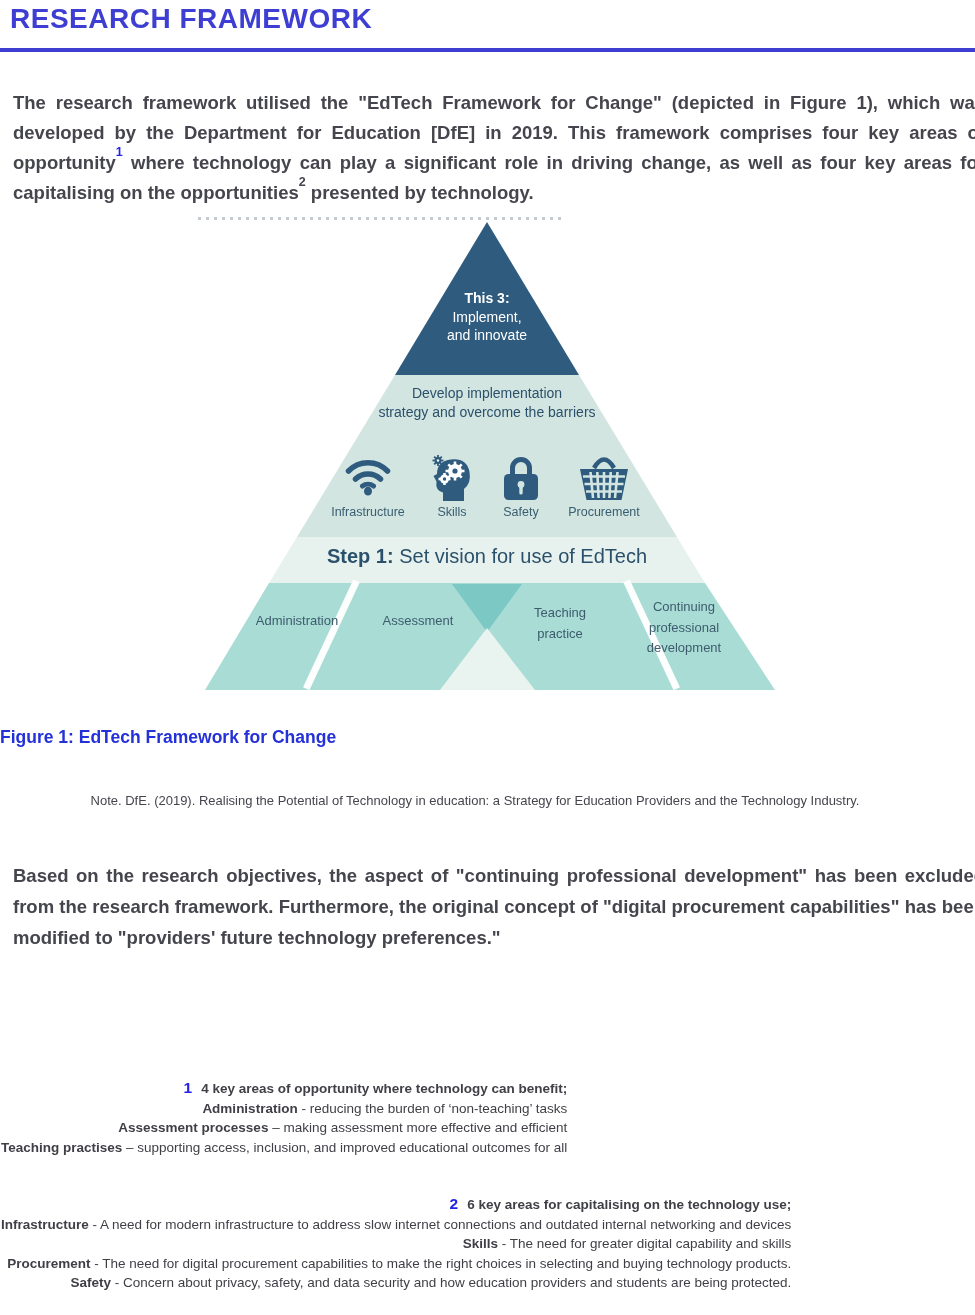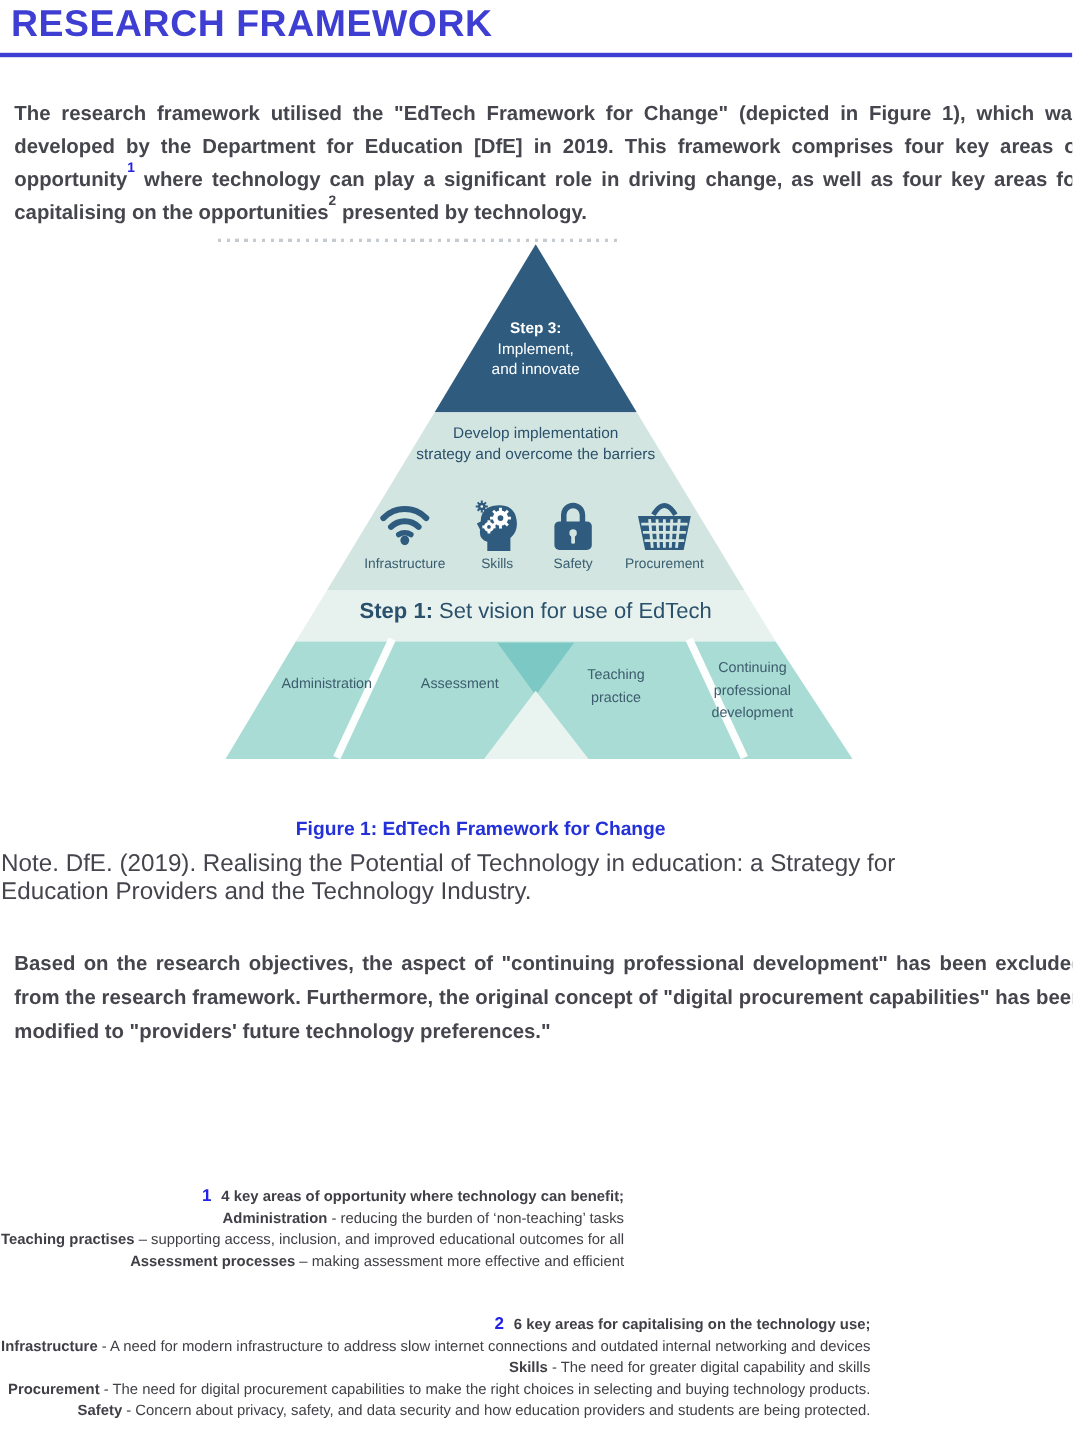--- a/index.html
+++ b/index.html
@@ -1,20 +1,20 @@
 <!DOCTYPE html>
 <html style="--accent-blue: #3e3ed2; --caption-blue: #2430d8; --footnote-blue: #2323e8; --body-text: #45454d; --step3: #2e5b7e; --step2: #d2e5e1; --step1: #e7f2ee; --segment: #a9dcd5; --segment-dark: #7cc8c4; --segment-light: #e9f4f0; --pyramid-navy: #2b506b; --segment-label: #3d5c6d; --icon: #2e5b7e;"><head>
 <meta charset="utf-8">
 <style>
   html,body{margin:0;padding:0;background:#fff;}
   .page{position:relative;width:975px;height:1315px;background:#fff;overflow:hidden;
         font-family:"Liberation Sans",sans-serif;}
 
   
-  .title{position:absolute;left:10px;top:3px;margin:0;font-size:34px;font-weight:bold;
+  .title{position:absolute;left:10px;top:3px;margin:0;font-size:28px;font-weight:bold;
          color:var(--accent-blue,#3e3ed2);letter-spacing:.5px;}
   .rule{position:absolute;left:0;top:48px;width:975px;height:4px;background:var(--accent-blue,#3e3ed2);}
 
   
   .body-text{position:absolute;margin:12px;color:var(--body-text,#45454d);font-weight:bold;
              font-size:18.5px;line-height:30px;text-align:justify;}
   .para1{left:1px;top:76px;width:972px;}
   .para2{left:1px;top:848px;width:972px;line-height:31px;}
   sup.ref{font-weight:bold;font-size:12.5px;position:relative;top:-6px;line-height:0;}
   sup.ref.blue{color:var(--footnote-blue,#2323e8);}
@@ -43,24 +43,24 @@
 
   .icon-cell{position:absolute;top:237px;transform:translateX(-50%);text-align:center;
              color:var(--icon,#2e5b7e);width:110px;}
   .icon{display:block;height:48px;}
   .icon svg{display:block;margin:0 auto;}
   .icon-label{font-size:12.5px;margin-top:3px;color:#395e70;}
 
   .seg-label{position:absolute;transform:translateX(-50%);text-align:center;font-size:13px;
              line-height:20.5px;color:var(--segment-label,#3d5c6d);}
 
-  .caption{position:absolute;left:0;top:727px;width:842px;text-align:center;font-weight:bold;
-           font-size:17.5px;color:var(--caption-blue,#2430d8);margin:16px;}
-  .note{position:absolute;left:1px;top:772px;width:916px;font-size:22px;line-height:25px;
-        color:var(--body-text,#45454d);margin:0;}
+  .caption{position:absolute;left:0;top:727px;width:842px;text-align:left;font-weight:bold;
+           font-size:17.5px;color:var(--caption-blue,#2430d8);margin:0;}
+  .note{position:absolute;left:1px;top:772px;width:916px;font-size:13px;line-height:25px;
+        color:var(--body-text,#45454d);margin:16px;text-align:center;}
 
   
   .footnote{position:absolute;left:1px;font-size:13.5px;line-height:19.5px;color:#3f3f46;
             white-space:nowrap;text-align:right;}
   .fn1{top:1078px;}
   .fn2{top:1194px;}
   .fn-marker{color:var(--footnote-blue,#2323e8);font-weight:bold;font-size:15.5px;margin-right:9px;}
   .fn-bold{font-weight:bold;}
 </style>
 </head>
@@ -79,21 +79,21 @@
     <div class="layer step3"></div>
     <div class="layer step2"></div>
     <div class="layer step1"></div>
     <div class="layer segs"></div>
     <div class="sep sepA"></div>
     <div class="sep sepB"></div>
     <div class="tri dark"></div>
     <div class="tri light"></div>
 
     <div class="pyr-text step3t">
-      <div class="b">Step 3:</div>
+      <div class="b">This 3:</div>
       <div>Implement,</div>
       <div>and innovate</div>
     </div>
 
     <div class="pyr-text step2t">
       <div>Develop implementation</div>
       <div>strategy and overcome the barriers</div>
     </div>
 
     <div class="icon-cell" style="left:175px">
@@ -181,22 +181,22 @@
 
   <p class="caption">Figure 1: EdTech Framework for Change</p>
 
   <p class="note">Note. DfE. (2019). Realising the Potential of Technology in education: a Strategy for Education Providers and the Technology Industry.</p>
 
   <p class="body-text para2">Based on the research objectives, the aspect of "continuing professional development" has been excluded from the research framework. Furthermore, the original concept of "digital procurement capabilities" has been modified to "providers' future technology preferences."</p>
 
   <div class="footnote fn1">
     <div><span class="fn-marker">1</span><span class="fn-bold">4 key areas of opportunity where technology can benefit;</span></div>
     <div><span class="fn-bold">Administration</span><span> - </span><span>reducing the burden of ‘non-teaching’ tasks</span></div>
+    <div><span class="fn-bold">Assessment processes</span><span> – </span><span>making assessment more effective and efficient</span></div>
     <div><span class="fn-bold">Teaching practises</span><span> – </span><span>supporting access, inclusion, and improved educational outcomes for all</span></div>
-    <div><span class="fn-bold">Assessment processes</span><span> – </span><span>making assessment more effective and efficient</span></div>
   </div>
 
   <div class="footnote fn2">
     <div><span class="fn-marker">2</span><span class="fn-bold">6 key areas for capitalising on the technology use;</span></div>
     <div><span class="fn-bold">Infrastructure</span><span> - </span><span>A need for modern infrastructure to address slow internet connections and outdated internal networking and devices</span></div>
     <div><span class="fn-bold">Skills</span><span> - </span><span>The need for greater digital capability and skills</span></div>
     <div><span class="fn-bold">Procurement</span><span> - </span><span>The need for digital procurement capabilities to make the right choices in selecting and buying technology products.</span></div>
     <div><span class="fn-bold">Safety</span><span> - </span><span>Concern about privacy, safety, and data security and how education providers and students are being protected.</span></div>
   </div>
 

